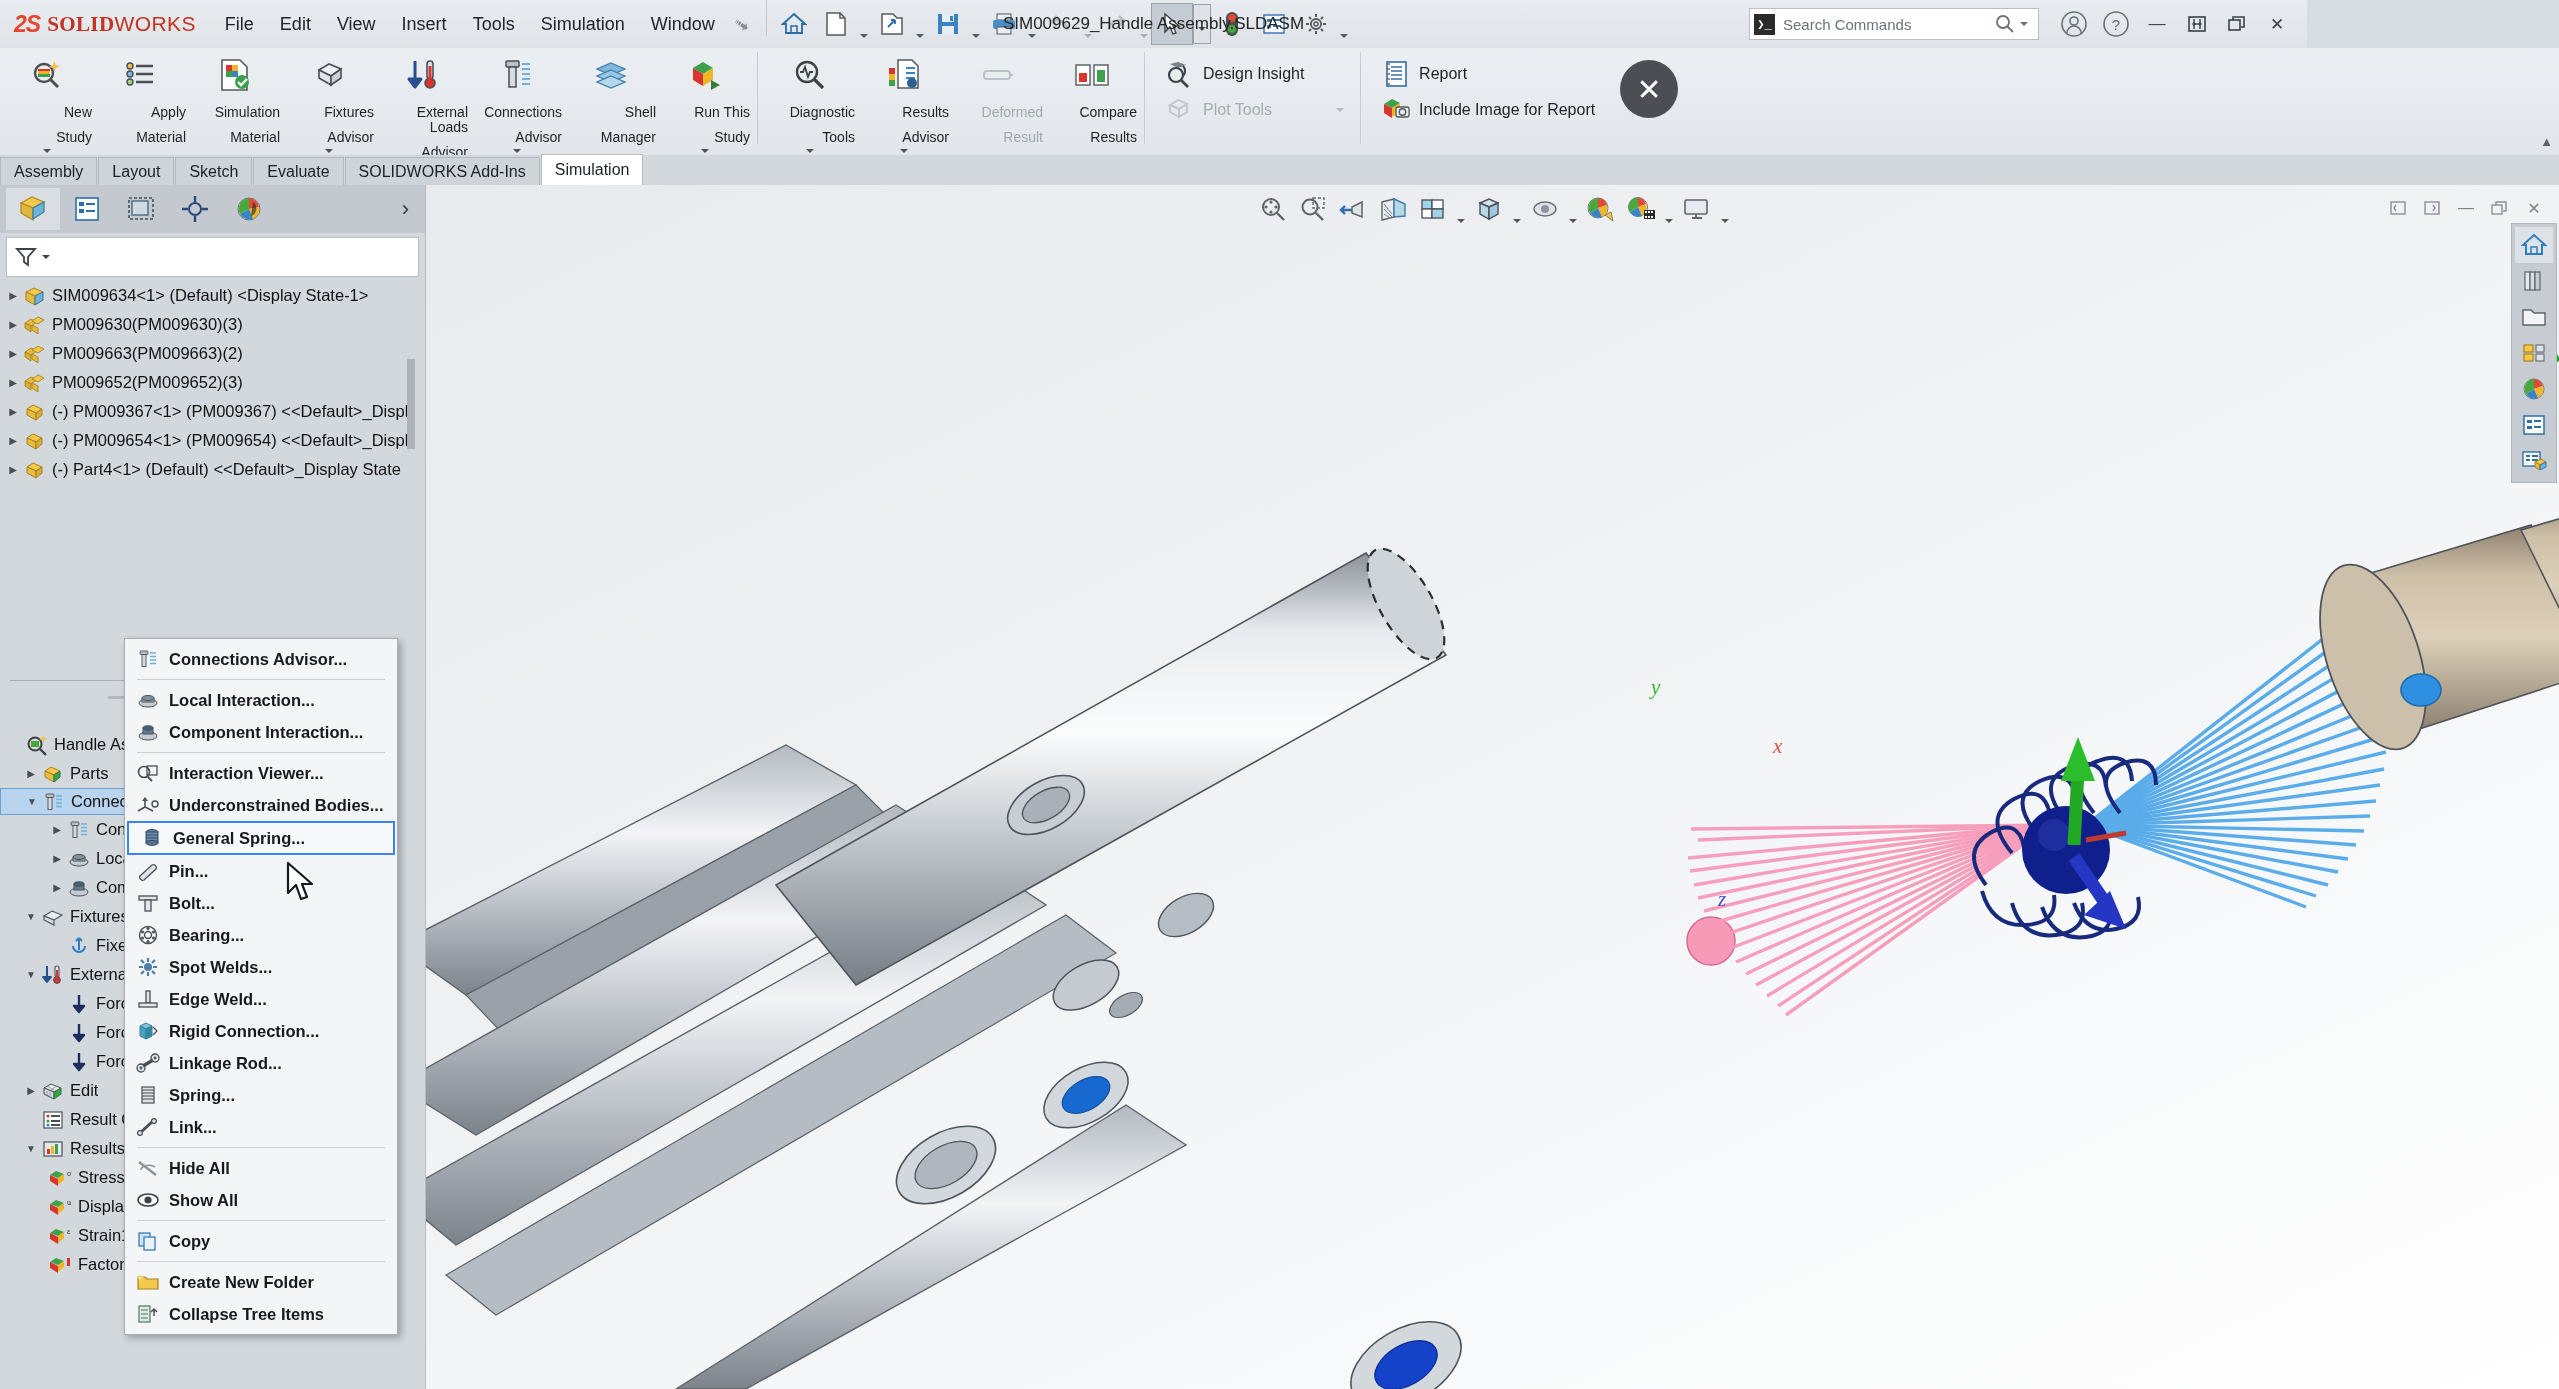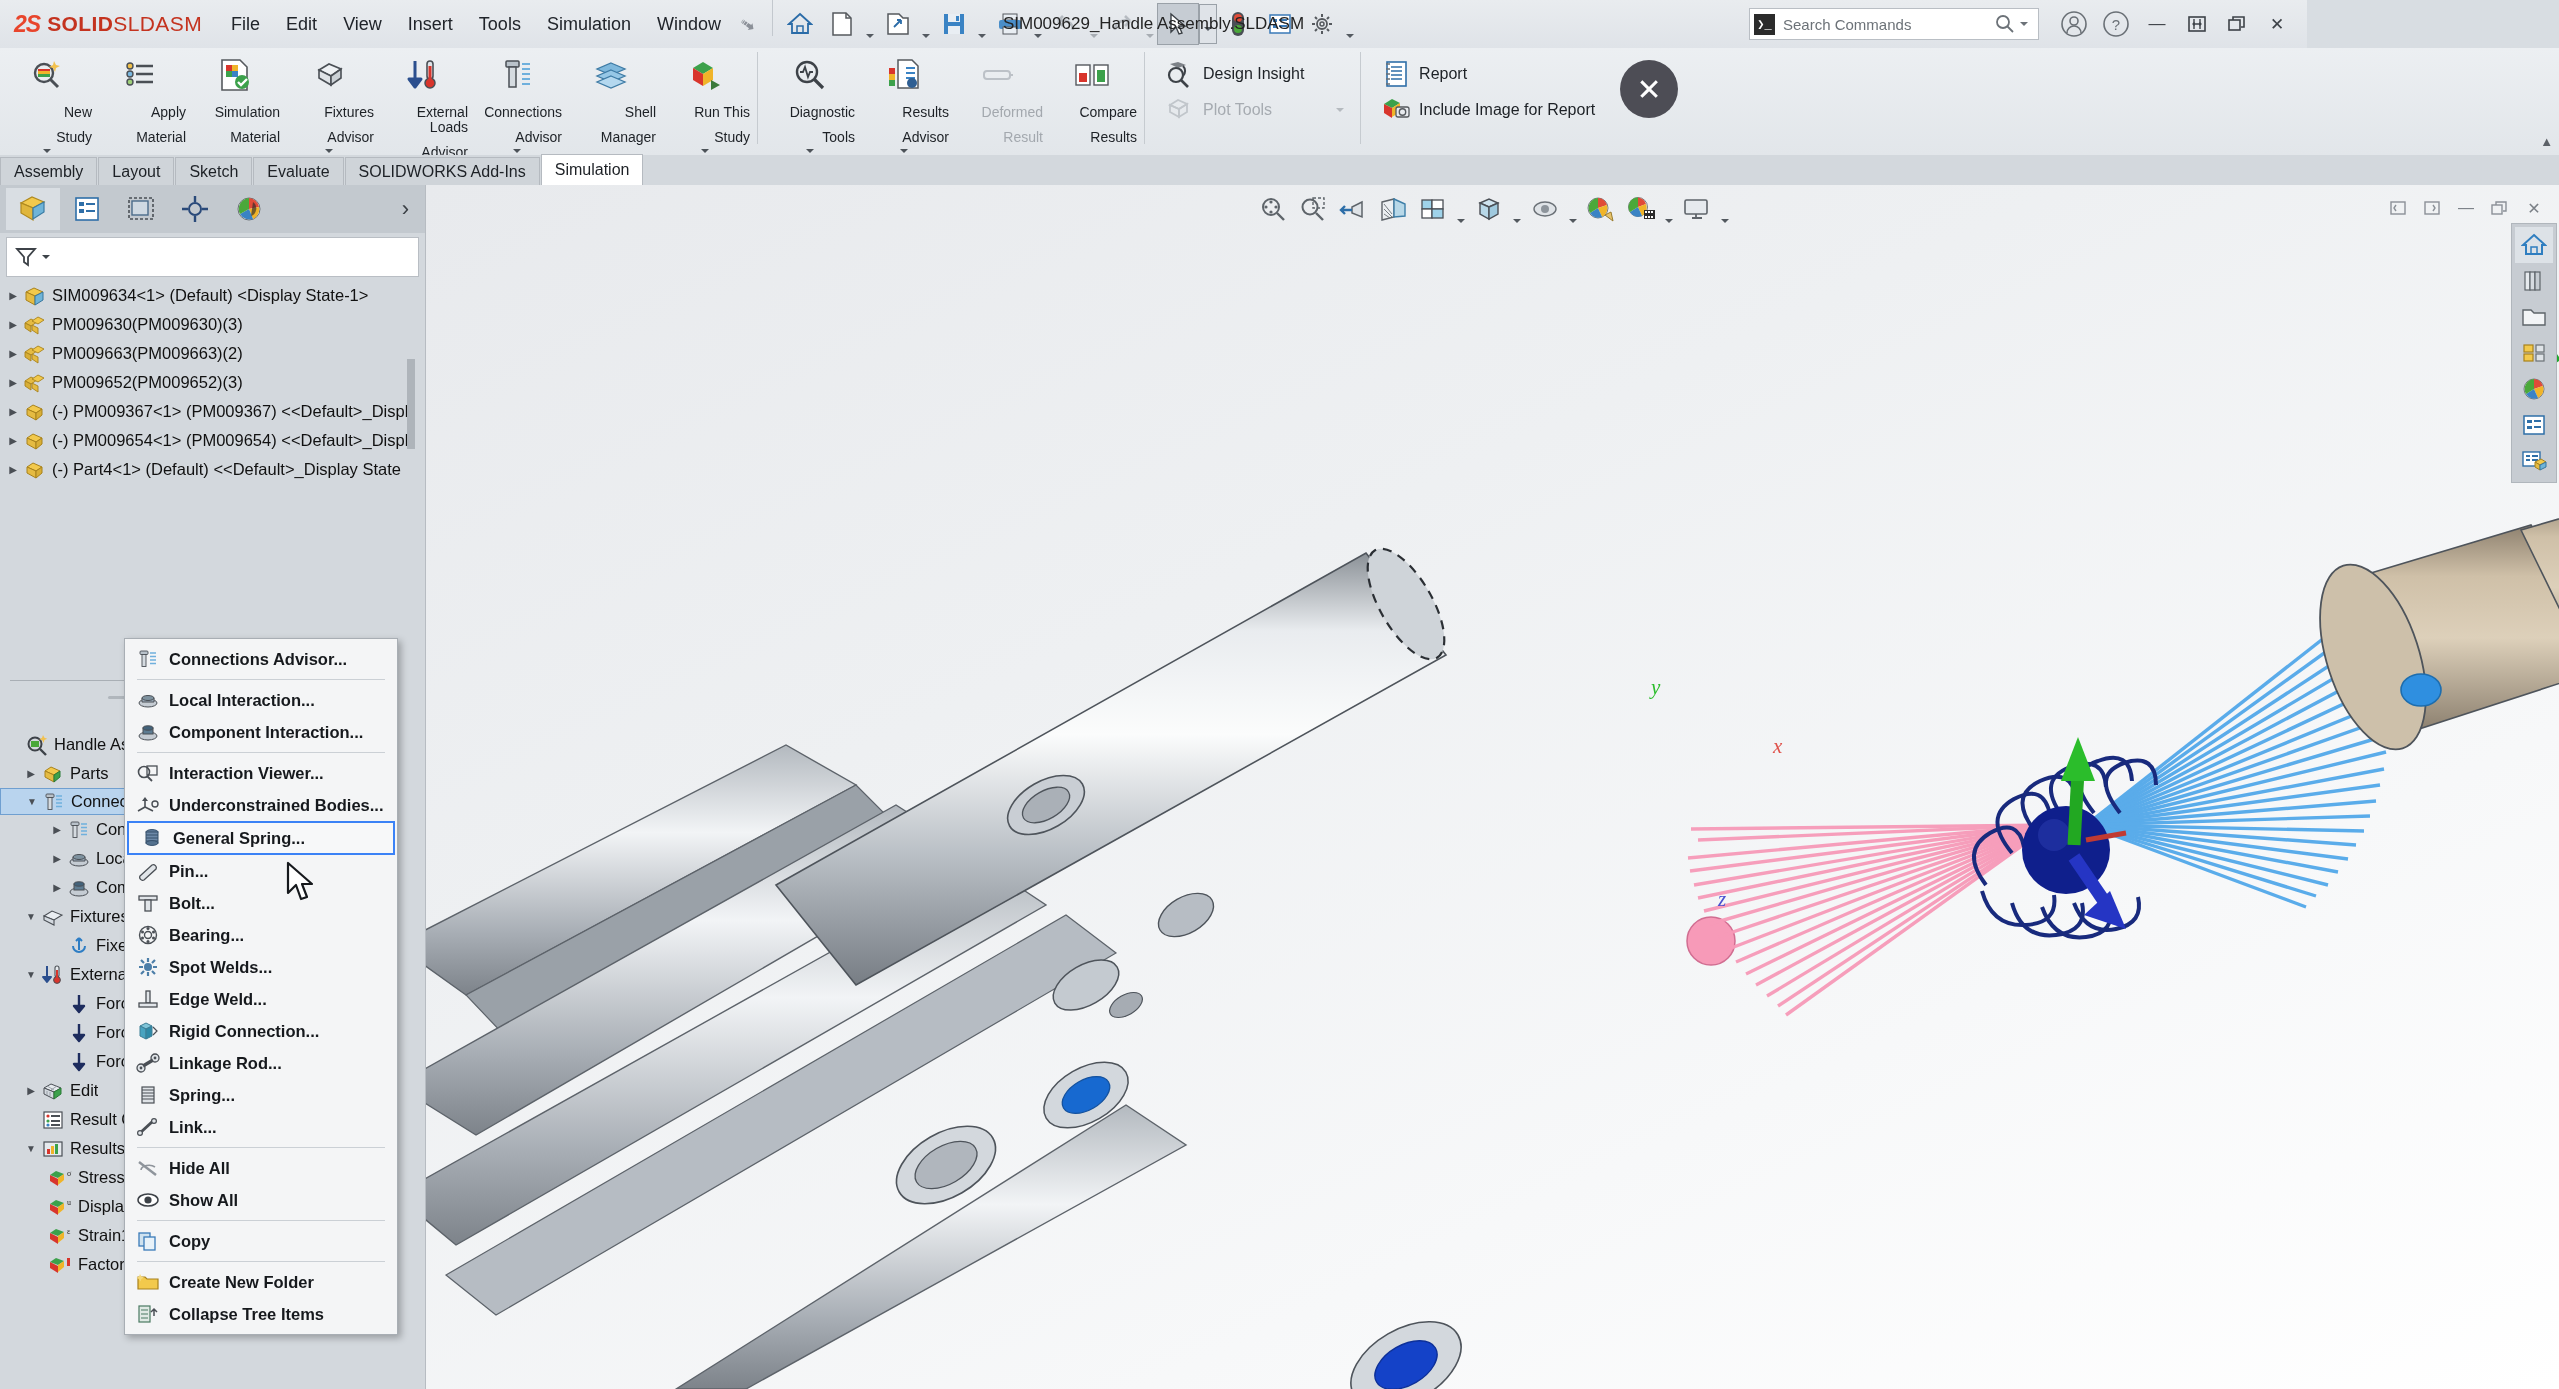--- a/index.html
+++ b/index.html
@@ -11,21 +11,21 @@
   }
   
   #titlebar{
     position:absolute;left:0;top:0;width:2307px;height:48px;
     background:linear-gradient(#e9ecef,#dfe3e8);
     border-bottom:1px solid #c2c7cc;
     display:flex;
   }
   #logo{display:flex;align-items:center;padding:0 16px 0 14px;height:48px;}
   #logo .ds{color:#e8452c;font-size:23px;font-weight:bold;font-style:italic;letter-spacing:-1px;}
-  #logo .solid{color:#c4331f;font-size:21px;font-weight:bold;letter-spacing:.4px;margin-left:7px;}
+  #logo .solid{color:#c4331f;font-size:21px;font-weight:bold;letter-spacing:.4px;margin-left:7px;font-family:Liberation Serif, serif;}
   #logo .works{color:#c4331f;font-size:21px;font-weight:normal;letter-spacing:.4px;}
   .menubar{display:flex;align-items:center;height:48px;}
   .menubar .mi{
     padding:6px 13px;font-size:18px;color:#20242a;cursor:default;
   }
   .pin-icon{margin:0 10px 0 6px;color:#8b9098;font-size:19px;transform:rotate(35deg);display:inline-block;}
   .tb-sep{width:1px;height:36px;background:#c3c8ce;margin:0 6px;}
   .qtool{
     width:40px;height:40px;display:flex;align-items:center;justify-content:center;
     cursor:default;border:1px solid transparent;
@@ -157,21 +157,21 @@
   .ctxrow.hi{border:2px solid #3b82f6;background:#f7f8f9;height:30px;margin:0 2px;}
   #cursor{position:absolute;left:286px;top:861px;z-index:70;}
 </style>
 </head>
 <body>
 
 <div id="titlebar">
   <div id="logo">
     <span class="ds">2S</span>
     <span class="solid">SOLID</span>
-    <span class="works">SLDASM</span>
+    <span class="works">WORKS</span>
   </div>
 
   <div class="menubar">
     <div class="mi">File</div>
     <div class="mi">Edit</div>
     <div class="mi">View</div>
     <div class="mi">Insert</div>
     <div class="mi">Tools</div>
     <div class="mi">Simulation</div>
     <div class="mi">Window</div>

